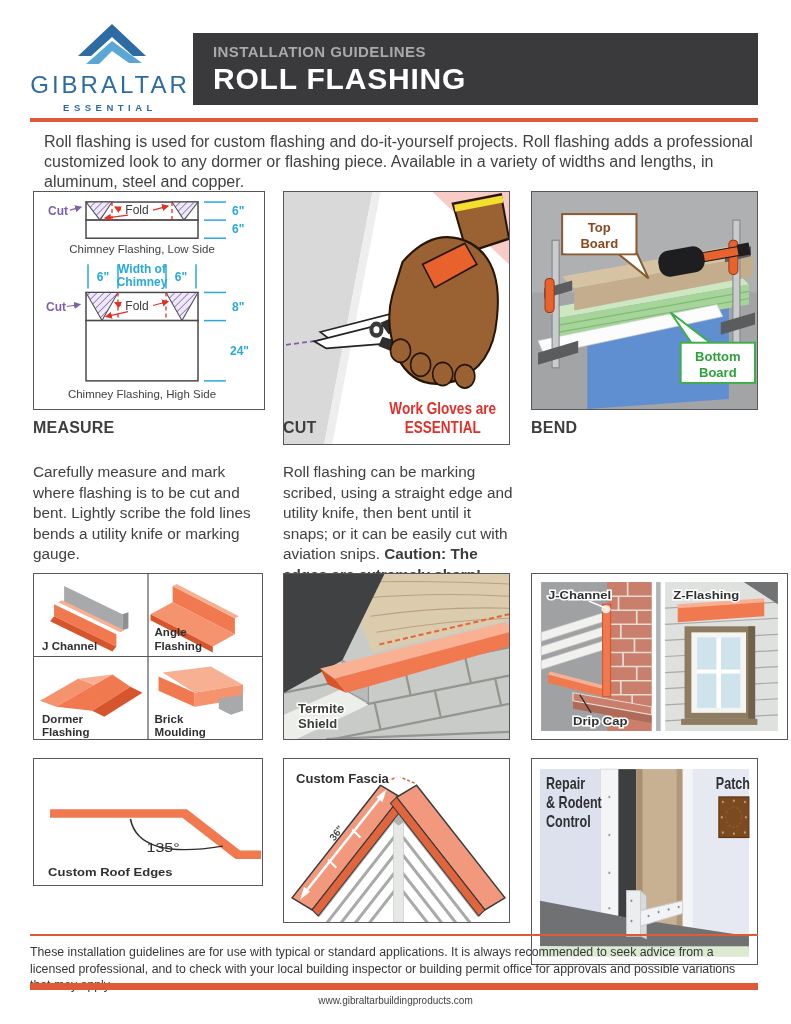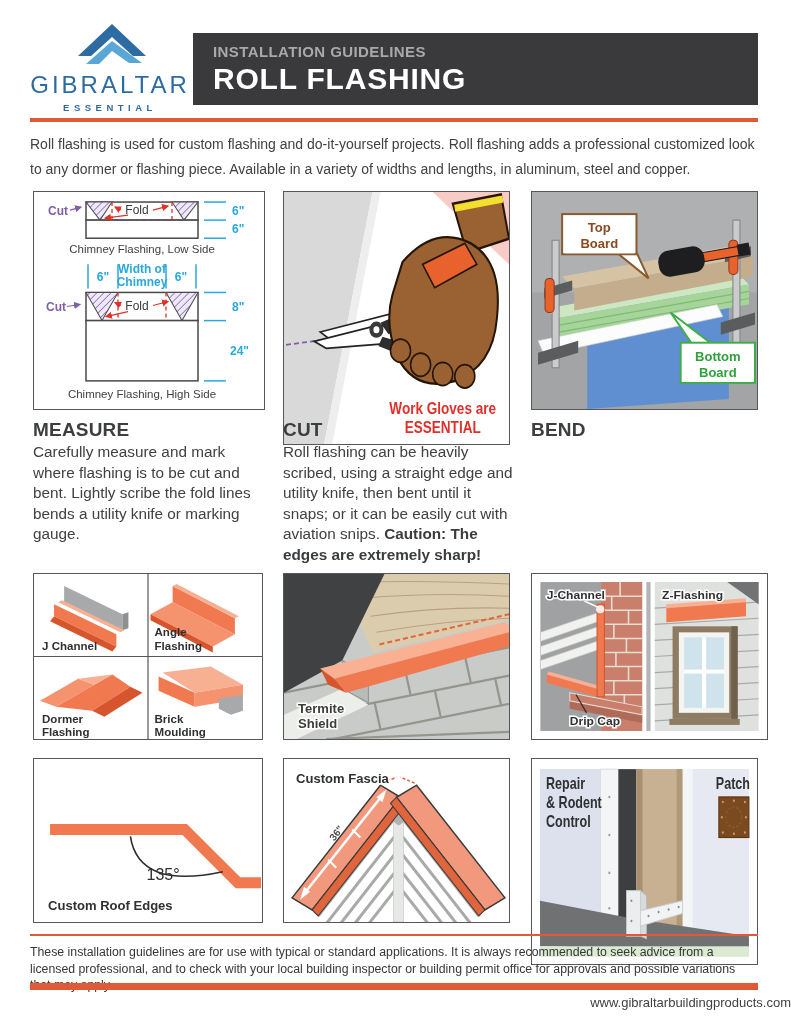--- a/index.html
+++ b/index.html
@@ -8,33 +8,33 @@
   #page { position:relative; width:791px; height:1024px; background:#fff; overflow:hidden; margin:0 auto; }
   .abs { position:absolute; }
   
   #logo-block { left:28px; top:20px; width:164px; height:92px; text-align:center; }
   #brand { color:#2d6ba3; font-size:24px; letter-spacing:3px; font-weight:400; margin-top:1px; }
   #brand-sub { color:#2d6ba3; font-size:9.5px; letter-spacing:4.5px; font-weight:bold; margin-top:3px; }
   #title-bar { left:193px; top:33px; width:565px; height:72px; background:#3a3a3c; padding:10px 0 0 20px; }
   #kicker { color:#a9a9ab; font-size:15px; font-weight:bold; letter-spacing:0.4px; }
   #doc-title { color:#ffffff; font-size:30px; font-weight:bold; letter-spacing:0.8px; margin-top:2px; }
   .orange-rule { background:#e05a38; }
-  #intro { left:30px; top:132px; width:730px; font-size:14px; line-height:25px; color:#414042; }
+  #intro { left:44px; top:132px; width:730px; font-size:16px; line-height:20px; color:#414042; }
   
   .panel { position:absolute; border:1.5px solid #55575b; background:#fff; }
   .panel svg { display:block; width:100%; height:100%; }
   svg text { font-family:"Liberation Sans", sans-serif; }
   
   .step { position:absolute; }
-  .step h2 { font-size:19px; font-weight:bold; color:#3d3e40; letter-spacing:0.2px; margin-bottom:1px; }
+  .step h2 { font-size:16px; font-weight:bold; color:#3d3e40; letter-spacing:0.2px; margin-bottom:25px; }
   .step p { font-size:15.3px; line-height:20.5px; color:#414042; }
   .step p b { color:#3b3c3e; }
   
   #disclaimer { left:30px; top:944px; width:728px; font-size:12.3px; line-height:16.5px; color:#363738; }
-  #website { left:0; top:995px; width:791px; text-align:right; font-size:13px; color:#414042; }
+  #website { left:0; top:995px; width:791px; text-align:center; font-size:10px; color:#414042; }
   .halo { paint-order:stroke; stroke:#ffffff; stroke-width:3px; }
 </style>
 </head>
 <body>
 
 <div id="page">
 
   <div class="abs" id="logo-block">
     <svg width="76" height="46" viewBox="0 0 76 46">
       <path d="M6,36 L40,4 L74,36 L61,36 L40,17 L19,36 Z" fill="#2d6ba3"></path>
@@ -184,21 +184,21 @@
       <text x="185" y="184" font-size="13" font-weight="bold" text-anchor="middle" fill="#2fa13c">Board</text>
     </svg>
   </div>
 
   <div class="step" style="left:33px;top:419px;width:234px;">
     <h2>MEASURE</h2>
     <p><span>Carefully measure and mark where flashing is to be cut and bent. Lightly scribe the fold lines bends a utility knife or marking gauge.</span><b></b></p>
   </div>
   <div class="step" style="left:283px;top:419px;width:231px;">
     <h2>CUT</h2>
-    <p><span>Roll flashing can be heavily scribed, using a straight edge and utility knife, then bent until it snaps; or it can be easily cut with aviation snips. </span><b>Caution: The edges are extremely sharp!</b></p>
+    <p><span>Roll flashing can be marking scribed, using a straight edge and utility knife, then bent until it snaps; or it can be easily cut with aviation snips. </span><b>Caution: The edges are extremely sharp!</b></p>
   </div>
   <div class="step" style="left:531px;top:419px;width:229px;">
     <h2>BEND</h2>
   </div>
 
   <div class="panel" style="left:33px;top:573px;width:230px;height:167px;">
     <svg viewBox="0 0 227 164" preserveAspectRatio="none">
       <line x1="113.5" y1="0" x2="113.5" y2="164" stroke="#55575b" stroke-width="1.2"></line>
       <line x1="0" y1="82" x2="227" y2="82" stroke="#55575b" stroke-width="1.2"></line>
 
@@ -259,21 +259,21 @@
       <polygon points="58,86 84,100 84,128 58,114" fill="#b9bbb9" stroke="#8f918f" stroke-width="1"></polygon>
       <polygon points="0,140 58,114 84,130 0,170" fill="#eceeea"></polygon>
       <polygon points="36,94 220,48 224,52 224,58 50,104" fill="#f9b093"></polygon>
       <polygon points="50,104 224,58 224,72 62,118" fill="#f1794f"></polygon>
       <polygon points="36,94 50,104 62,118 44,110" fill="#d6552c"></polygon>
       <text x="14" y="138" font-size="13" font-weight="bold" fill="#3c3e3a" class="halo">Termite</text>
       <text x="14" y="153" font-size="13" font-weight="bold" fill="#3c3e3a" class="halo">Shield</text>
     </svg>
   </div>
 
-  <div class="panel" style="left:531px;top:573px;width:237px;height:167px;">
+  <div class="panel" style="left:531px;top:573px;width:257px;height:167px;">
     <svg viewBox="0 0 224 164" preserveAspectRatio="none">
       <rect x="8" y="8" width="97" height="148" fill="#9fa1a3"></rect>
       <rect x="109" y="8" width="4" height="148" fill="#b2b4b6"></rect>
       <rect x="117" y="8" width="99" height="148" fill="#dfe1df"></rect>
 
       <rect x="66" y="8" width="39" height="148" fill="#c97f6b"></rect>
       <g stroke="#e9ded4" stroke-width="1.5">
         <line x1="66" y1="22" x2="105" y2="22"></line>
           <line x1="66" y1="36" x2="105" y2="36"></line>
           <line x1="66" y1="50" x2="105" y2="50"></line>
@@ -324,21 +324,21 @@
       <rect x="190" y="52" width="6" height="92" fill="#6f614c"></rect>
       <rect x="140" y="58" width="48" height="80" fill="#f4f4f2"></rect>
       <rect x="145" y="63" width="38" height="70" fill="#cfe3ed"></rect>
       <rect x="162" y="63" width="4" height="70" fill="#ffffff"></rect>
       <rect x="145" y="95" width="38" height="4" fill="#ffffff"></rect>
       <rect x="131" y="144" width="67" height="6" fill="#8d7c62"></rect>
       <text x="124" y="25" font-size="11.5" font-weight="bold" fill="#2f3032" class="halo">Z-Flashing</text>
     </svg>
   </div>
 
-  <div class="panel" style="left:33px;top:758px;width:230px;height:165px;">
+  <div class="panel" style="left:33px;top:758px;width:230px;height:128px;">
     <svg viewBox="0 0 227 162" preserveAspectRatio="none">
       <path d="M16,70 L150,70 L203,123 L226,123" fill="none" stroke="#f1794f" stroke-width="11"></path>
       <path d="M96,77 Q104,130 188,112" fill="none" stroke="#2e2e30" stroke-width="1.6"></path>
       <text x="112" y="120" font-size="16" fill="#2e2e30">135°</text>
       <text x="14" y="150" font-size="13" font-weight="bold" fill="#2f3032">Custom Roof Edges</text>
     </svg>
   </div>
 
   <div class="panel" style="left:283px;top:758px;width:227px;height:165px;">
     <svg viewBox="0 0 224 162" preserveAspectRatio="none">

